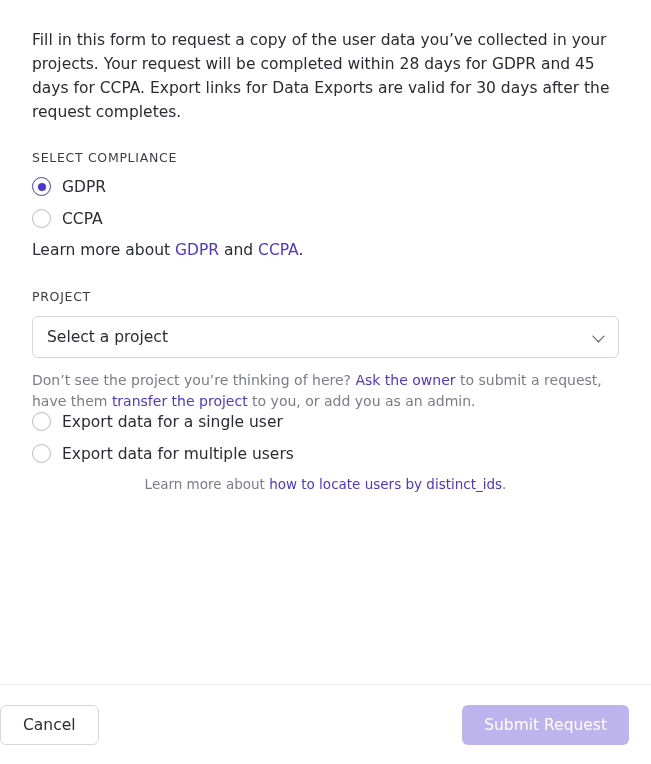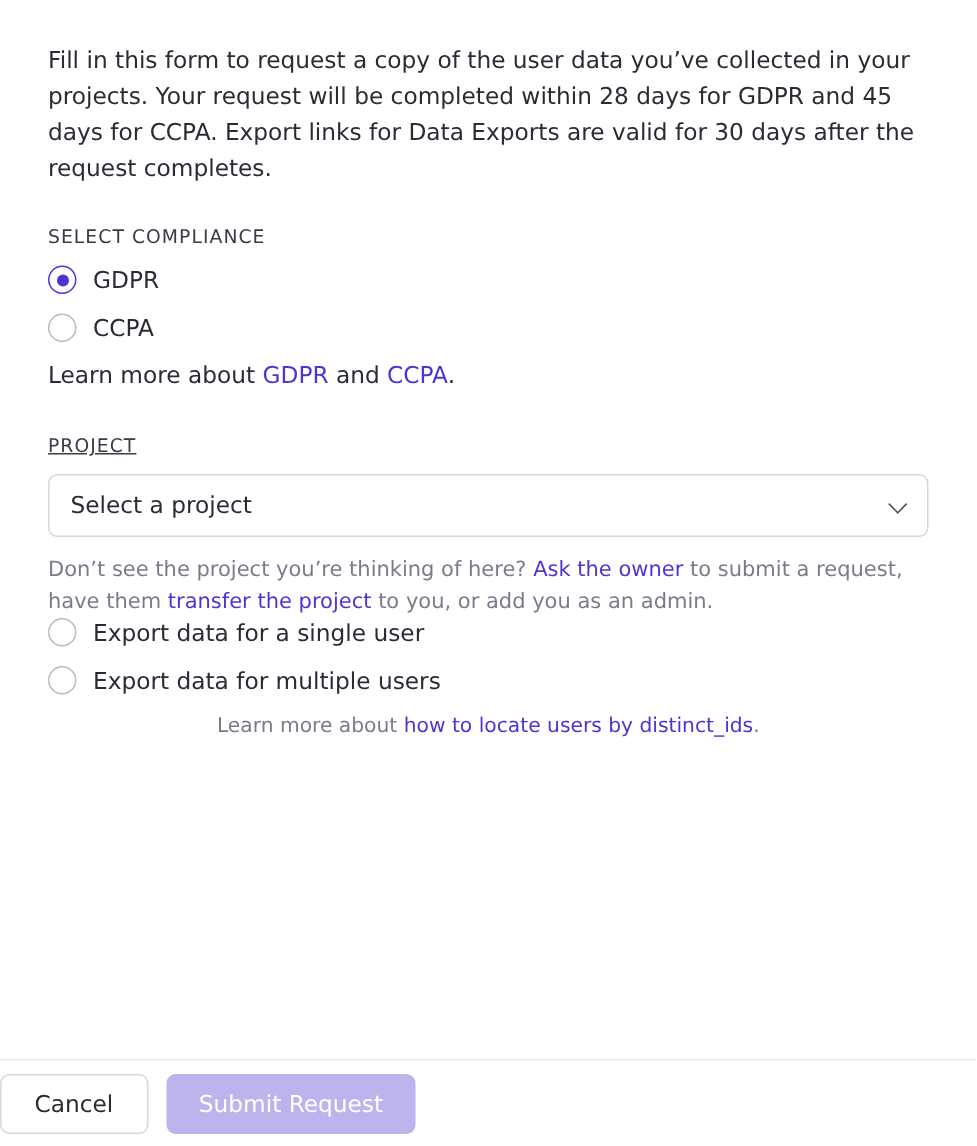--- a/index.html
+++ b/index.html
@@ -98,21 +98,21 @@
     font-size: 15.5px;
     color: #2b2b36;
     margin: 4px 0 0 0;
   }
   a.link {
     color: #4b36d4;
     text-decoration: none;
     cursor: pointer;
   }
 
-  .block-gap { margin-top: 30px; text-decoration: underline; }
+  .block-gap { margin-top: 30px; }
 
   
   .select-wrap {
     position: relative;
     width: 100%;
   }
   .select-box {
     width: 100%;
     height: 42px;
     border: 1px solid #d6d6de;
@@ -152,26 +152,26 @@
     margin: 8px 0 0 0;
     text-align: center;
   }
 
   
   .modal-footer {
     position: absolute;
     left: 0;
     right: 0;
     bottom: 0;
-    height: 58px;
+    height: 80px;
     border-top: 1px solid #e6e6ec;
     background: #ffffff;
     display: flex;
     align-items: center;
-    justify-content: flex-start;
+    justify-content: space-between;
     padding-right: 22px;
     box-sizing: border-box;
     border-bottom-left-radius: 10px;
     border-bottom-right-radius: 10px;
   }
   .btn {
     height: 40px;
     border-radius: 6px;
     font-size: 15.5px;
     display: inline-flex;

